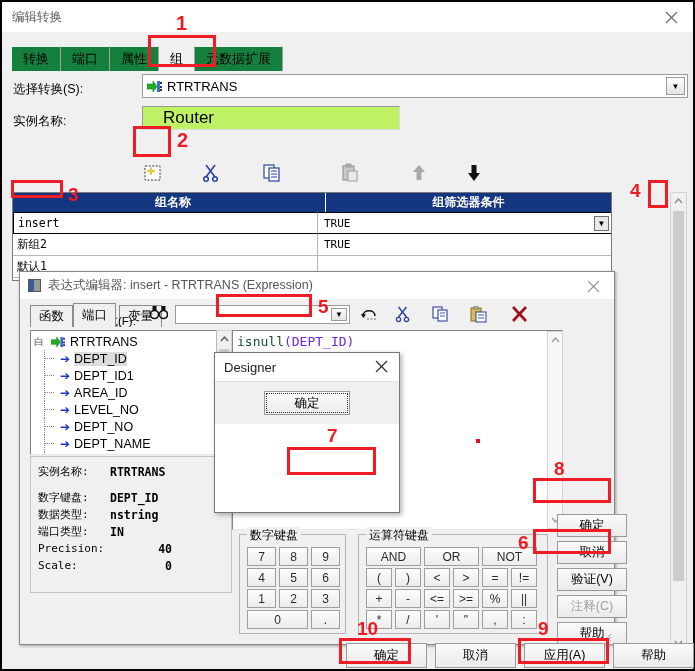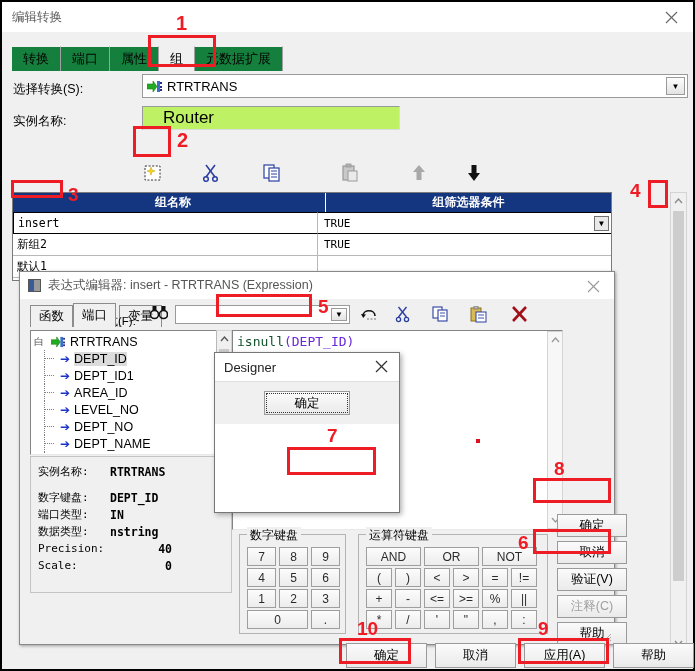--- a/index.html
+++ b/index.html
@@ -433,26 +433,26 @@
         <div id="detail-list" style="padding:6px 0 0 7px;">
             <div style="display: flex; font-size: 12px; height: 17px; align-items: center;">
               <span style="width: 72px; font-family: &quot;DejaVu Sans Mono&quot;, &quot;Liberation Mono&quot;, monospace; font-size: 11px;">实例名称:</span>
               <span style="font-family: &quot;DejaVu Sans Mono&quot;, &quot;Liberation Mono&quot;, monospace; font-size: 11.5px; font-weight: bold;">RTRTRANS</span>
             </div>
             <div style="display: flex; font-size: 12px; height: 17px; align-items: center; margin-top: 9px;">
               <span style="width: 72px; font-family: &quot;DejaVu Sans Mono&quot;, &quot;Liberation Mono&quot;, monospace; font-size: 11px;">数字键盘:</span>
               <span style="font-family: &quot;DejaVu Sans Mono&quot;, &quot;Liberation Mono&quot;, monospace; font-size: 11.5px; font-weight: bold;">DEPT_ID</span>
             </div>
             <div style="display: flex; font-size: 12px; height: 17px; align-items: center;">
+              <span style="width: 72px; font-family: &quot;DejaVu Sans Mono&quot;, &quot;Liberation Mono&quot;, monospace; font-size: 11px;">数据类型:</span>
+              <span style="font-family: &quot;DejaVu Sans Mono&quot;, &quot;Liberation Mono&quot;, monospace; font-size: 11.5px; font-weight: bold;">nstring</span>
+            </div>
+            <div style="display: flex; font-size: 12px; height: 17px; align-items: center;">
               <span style="width: 72px; font-family: &quot;DejaVu Sans Mono&quot;, &quot;Liberation Mono&quot;, monospace; font-size: 11px;">端口类型:</span>
               <span style="font-family: &quot;DejaVu Sans Mono&quot;, &quot;Liberation Mono&quot;, monospace; font-size: 11.5px; font-weight: bold;">IN</span>
-            </div>
-            <div style="display: flex; font-size: 12px; height: 17px; align-items: center;">
-              <span style="width: 72px; font-family: &quot;DejaVu Sans Mono&quot;, &quot;Liberation Mono&quot;, monospace; font-size: 11px;">数据类型:</span>
-              <span style="font-family: &quot;DejaVu Sans Mono&quot;, &quot;Liberation Mono&quot;, monospace; font-size: 11.5px; font-weight: bold;">nstring</span>
             </div>
             <div style="display: flex; font-size: 12px; height: 17px; align-items: center;">
               <span style="width: 72px; font-family: &quot;DejaVu Sans Mono&quot;, &quot;Liberation Mono&quot;, monospace; font-size: 11px;">Precision:</span>
               <span style="font-family: &quot;DejaVu Sans Mono&quot;, &quot;Liberation Mono&quot;, monospace; font-size: 11.5px; font-weight: bold; width: 62px; text-align: right;">40</span>
             </div>
             <div style="display: flex; font-size: 12px; height: 17px; align-items: center;">
               <span style="width: 72px; font-family: &quot;DejaVu Sans Mono&quot;, &quot;Liberation Mono&quot;, monospace; font-size: 11px;">Scale:</span>
               <span style="font-family: &quot;DejaVu Sans Mono&quot;, &quot;Liberation Mono&quot;, monospace; font-size: 11.5px; font-weight: bold; width: 62px; text-align: right;">0</span>
             </div>
           </div>

